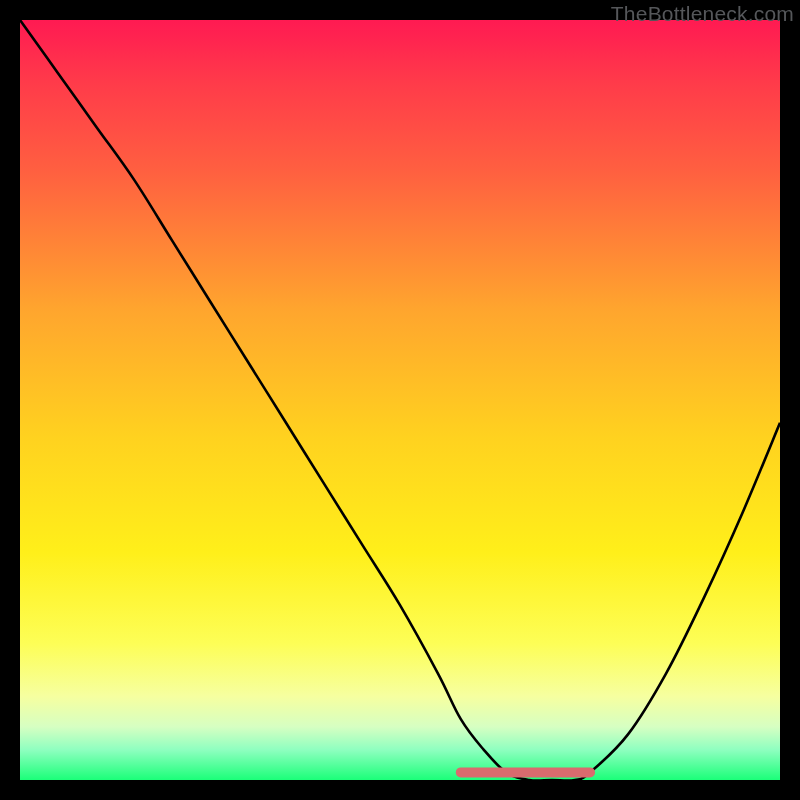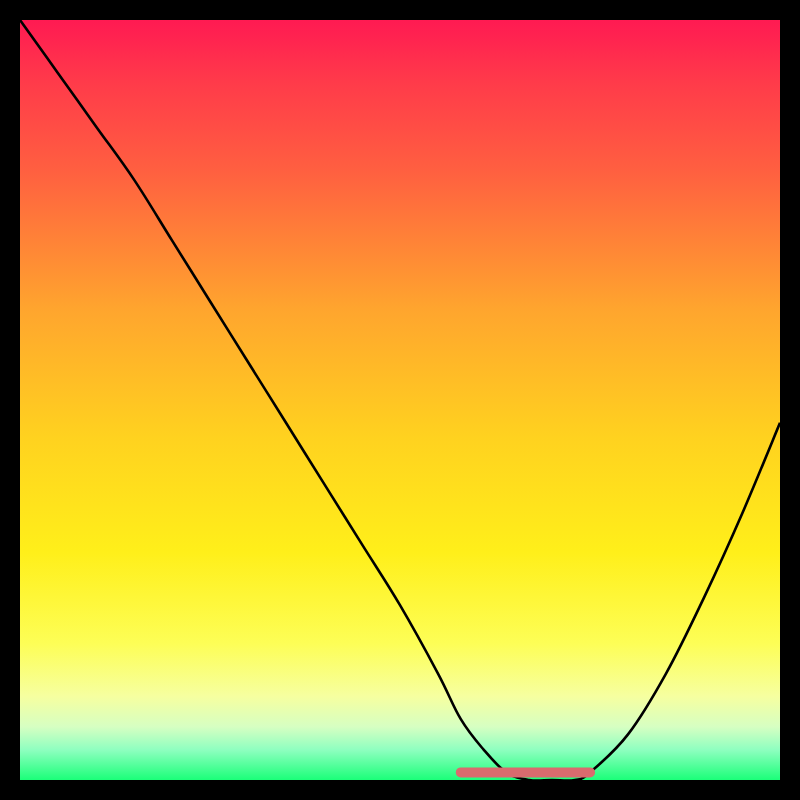--- a/index.html
+++ b/index.html
@@ -55,20 +55,21 @@
     width: 760px;
     height: 760px;
     z-index: 3;
   }
 </style>
 </head>
 <body>
 
 <div class="frame">
 
+  <div class="watermark">TheBottleneck.com</div>
 
   <div class="plot-area">
     <svg class="curve" viewBox="0 0 760 760" preserveAspectRatio="none">
       <path id="curve-path" fill="none" stroke="#000000" stroke-width="2.6" d="M 0.00 0.00 C 6.84 9.58, 24.32 34.05, 38.00 53.20 C 51.68 72.35, 62.32 87.25, 76.00 106.40 C 89.68 125.55, 100.32 139.08, 114.00 159.60 C 127.68 180.12, 138.32 198.51, 152.00 220.40 C 165.68 242.29, 176.32 259.31, 190.00 281.20 C 203.68 303.09, 214.32 320.11, 228.00 342.00 C 241.68 363.89, 252.32 380.91, 266.00 402.80 C 279.68 424.69, 290.32 441.71, 304.00 463.60 C 317.68 485.49, 328.32 502.51, 342.00 524.40 C 355.68 546.29, 366.32 561.94, 380.00 585.20 C 393.68 608.46, 407.06 633.08, 418.00 653.60 C 428.94 674.12, 432.59 685.52, 440.80 699.20 C 449.01 712.88, 455.39 720.02, 463.60 729.60 C 471.81 739.18, 478.19 746.93, 486.40 752.40 C 494.61 757.87, 500.99 758.63, 509.20 760.00 C 517.41 761.37, 523.79 760.00, 532.00 760.00 C 540.21 760.00, 547.96 761.37, 554.80 760.00 C 561.64 758.63, 560.42 760.61, 570.00 752.40 C 579.58 744.19, 594.32 732.18, 608.00 714.40 C 621.68 696.62, 632.32 678.22, 646.00 653.60 C 659.68 628.98, 670.32 606.33, 684.00 577.60 C 697.68 548.87, 708.32 525.46, 722.00 494.00 C 735.68 462.54, 753.16 419.22, 760.00 402.80"></path>
       <path id="flat-path" fill="none" stroke="#d96b6e" stroke-width="10" stroke-linecap="round" d="M 440.80 752.40 L 570.00 752.40"></path>
     </svg>
   </div>
 
 </div>
 

